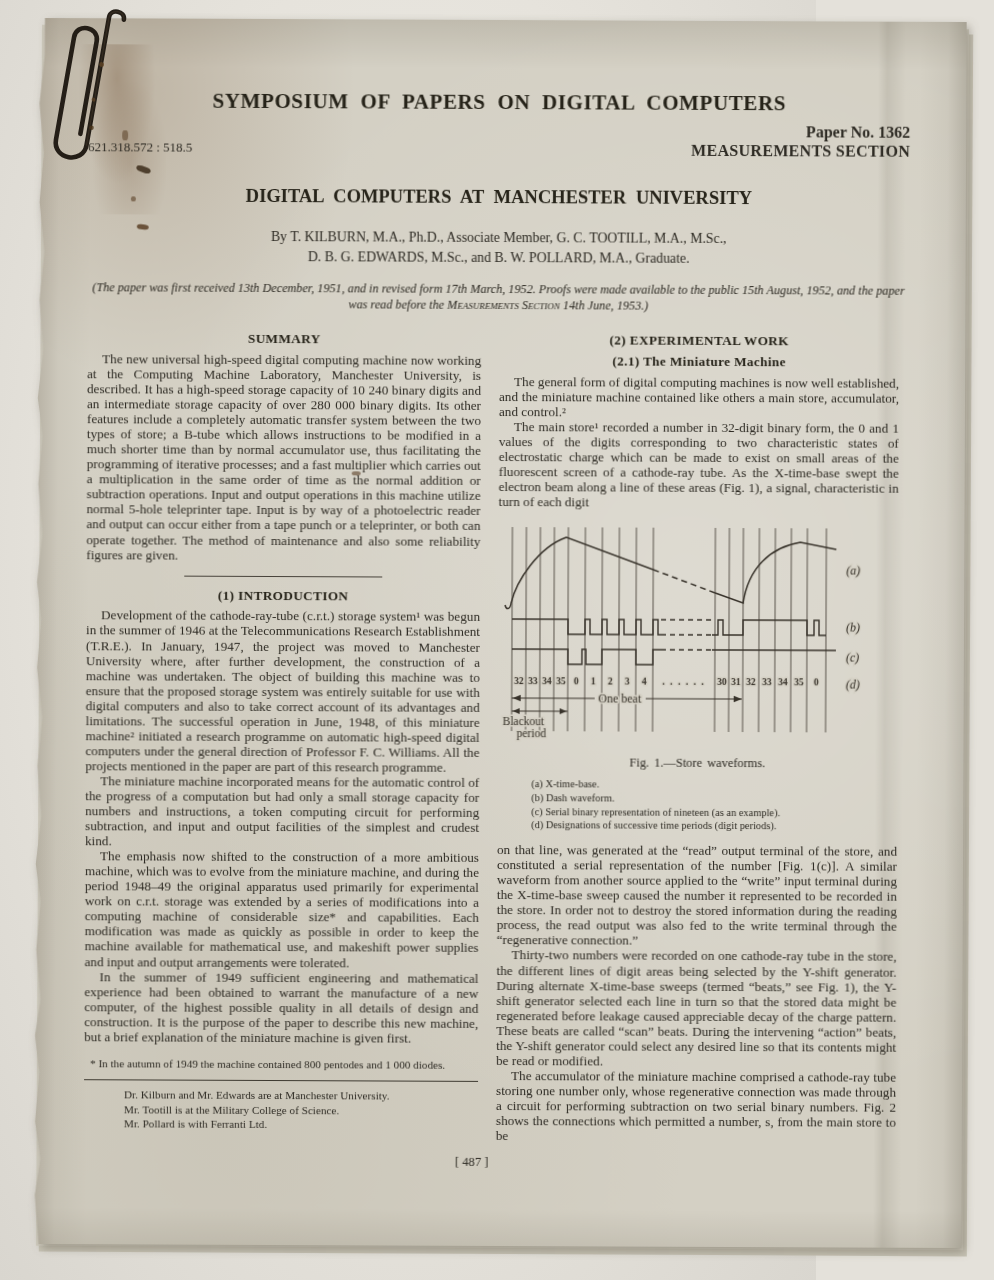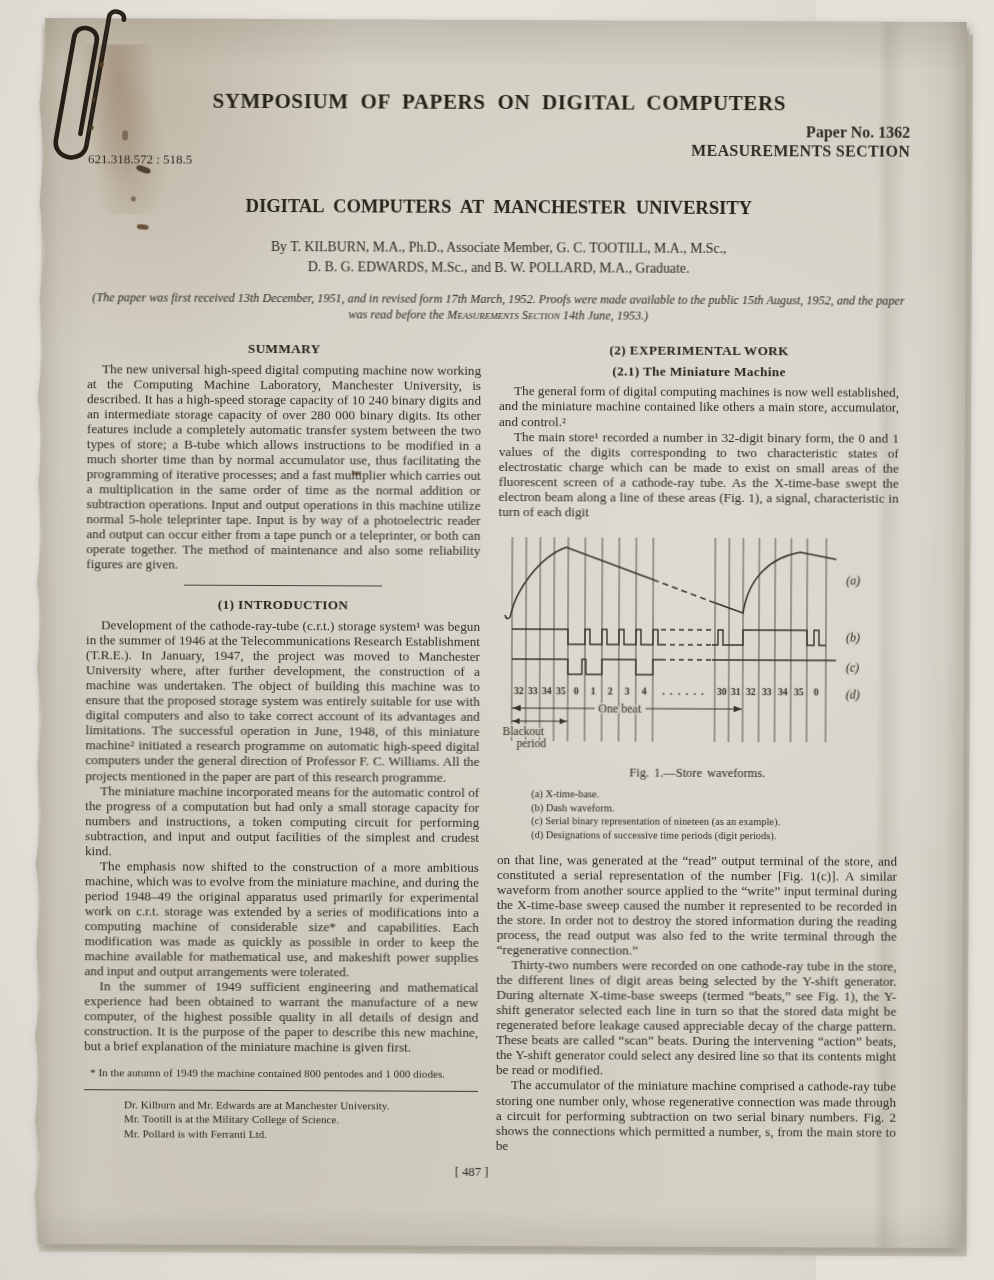--- a/index.html
+++ b/index.html
@@ -27,21 +27,21 @@
            linear-gradient(90deg, transparent 90.5%, rgba(95,90,74,.14) 91.5%, transparent 93.5%);
          clip-path:polygon(0.9% 0%,100% 0%,100% 100%,0.8% 100%,
            0.35% 96%,0.95% 93%,0.35% 90%,0.8% 86%,0.3% 83%,0.9% 80%,
            0.4% 76%,0.85% 72%,0.3% 69%,0.9% 65%,0.45% 61%,0.95% 57%,
            0.35% 53%,0.8% 49%,0.3% 46%,0.9% 42%,0.4% 38%,0.85% 34%,
            0.3% 31%,0.9% 27%,0.45% 23%,0.95% 19%,0.4% 15%,0.85% 11%,0.35% 7%,0.9% 3%);
          color:#2e2b24;}
   .content{position:relative;padding:70px 56px 0 52px;}
   .symposium{font-size:21px;font-weight:bold;text-align:center;letter-spacing:.6px;word-spacing:6px;color:#262319;}
   .hdr-row{display:flex;justify-content:space-between;align-items:flex-start;margin-top:6px;}
-  .udc{font-size:13px;margin-top:32px;}
+  .udc{font-size:13px;margin-top:20px;}
   .hdr-right{text-align:right;font-size:16px;line-height:1.2;}
   .hdr-right .pno{font-weight:600;}
   .hdr-right .sect{font-weight:bold;letter-spacing:.3px;}
   .article-title{font-size:18.5px;font-weight:bold;text-align:center;word-spacing:5px;margin-top:28px;color:#262319;}
   .byline{font-size:13.8px;text-align:center;margin-top:20px;line-height:1.45;}
   .received{font-size:12.2px;font-style:italic;text-align:center;margin-top:14px;line-height:1.3;padding:0 4px;}
   .received .sc{font-variant:small-caps;font-style:italic;}
   .cols{display:flex;gap:18px;margin-top:18px;}
   .col-l{width:394px;}
   .col-r{width:400px;}

